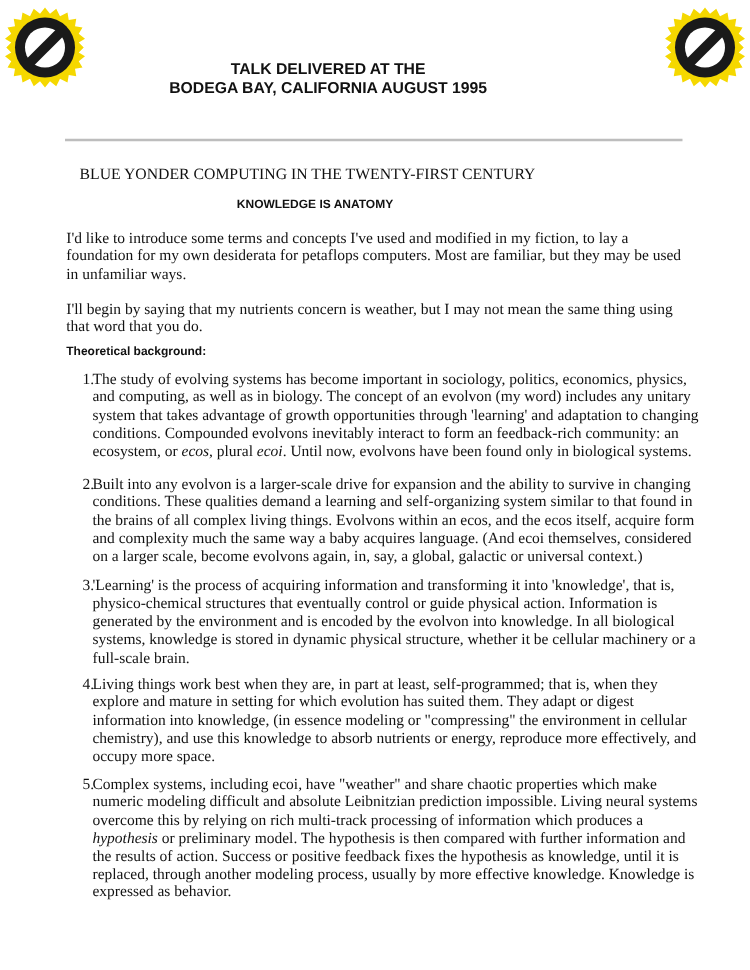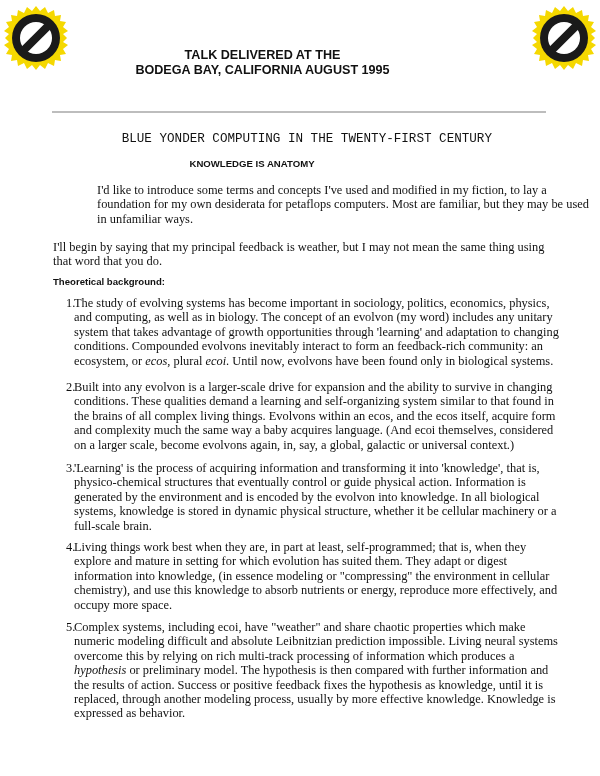--- a/index.html
+++ b/index.html
@@ -3,22 +3,22 @@
 <meta charset="utf-8">
 <style>
   html, body { margin: 0; padding: 0; background: #ffffff; }
   body { width: 600px; height: 776px; position: relative; overflow: hidden; color: #111; }
   .badge { position: absolute; width: 66px; height: 66px; top: 5px; }
   .badge.left { left: 3px; }
   .badge.right { left: 531px; }
   .header { position: absolute; top: 48px; left: 0; width: 525px; text-align: center;
     font-family: "Liberation Sans", sans-serif; font-weight: bold; font-size: 12.6px; line-height: 14.5px; }
   .rule { position: absolute; top: 111px; left: 52px; width: 494px; height: 2px; background: #bdbdbd; }
-  .title { position: absolute; top: 132px; left: 0; width: 492px; text-align: right;
-    font-family: Liberation Mono, monospace; font-size: 12.6px; }
+  .title { position: absolute; top: 132px; left: 0; width: 492px; text-align: center;
+    font-family: Liberation Serif, serif; font-size: 12.6px; }
   .subtitle { position: absolute; top: 158px; left: 0; width: 504px; text-align: center;
     font-family: "Liberation Sans", sans-serif; font-weight: bold; font-size: 9.6px; }
   .para { position: absolute; left: 53px; width: 500px;
     font-family: "Liberation Serif", serif; font-size: 12.4px; line-height: 14.4px; }
   .section { position: absolute; left: 53px; top: 276px;
     font-family: "Liberation Sans", sans-serif; font-weight: bold; font-size: 9.6px; }
   .item { position: absolute; left: 66px; width: 500px;
     font-family: "Liberation Serif", serif; font-size: 12.4px; line-height: 14.4px; }
   .item .num { position: absolute; left: 0; top: 0; }
   .item .txt { margin-left: 8px; display: block; }
@@ -47,22 +47,22 @@
 <div class="header">
   <div>TALK DELIVERED AT THE</div>
   <div>BODEGA BAY, CALIFORNIA AUGUST 1995</div>
 </div>
 
 <div class="rule"></div>
 
 <div class="title">BLUE YONDER COMPUTING IN THE TWENTY-FIRST CENTURY</div>
 <div class="subtitle">KNOWLEDGE IS ANATOMY</div>
 
-<div class="para" style="top:183px;margin-left:44px;">I'd like to introduce some terms and concepts I've used and modified in my fiction, to lay a foundation for my own desiderata for petaflops computers. Most are familiar, but they may be used in unfamiliar ways.</div>
-<div class="para" style="top:240px;">I'll begin by saying that my principal feedback is weather, but I may not mean the same thing using that word that you do.</div>
+<div class="para" style="top:183px;">I'd like to introduce some terms and concepts I've used and modified in my fiction, to lay a foundation for my own desiderata for petaflops computers. Most are familiar, but they may be used in unfamiliar ways.</div>
+<div class="para" style="top:240px;">I'll begin by saying that my nutrients concern is weather, but I may not mean the same thing using that word that you do.</div>
 
 <div class="section">Theoretical background:</div>
 
 <div class="item" style="top:296px;">
   <span class="num">1.</span>
   <span class="txt"><span>The study of evolving systems has become important in sociology, politics, economics, physics, and computing, as well as in biology. The concept of an evolvon (my word) includes any unitary system that takes advantage of growth opportunities through 'learning' and adaptation to changing conditions. Compounded evolvons inevitably interact to form an feedback-rich community: an ecosystem, or </span><i>ecos</i><span>, plural </span><i>ecoi</i><span>. Until now, evolvons have been found only in biological systems.</span></span>
 </div>
 
 <div class="item" style="top:380px;">
   <span class="num">2.</span>

